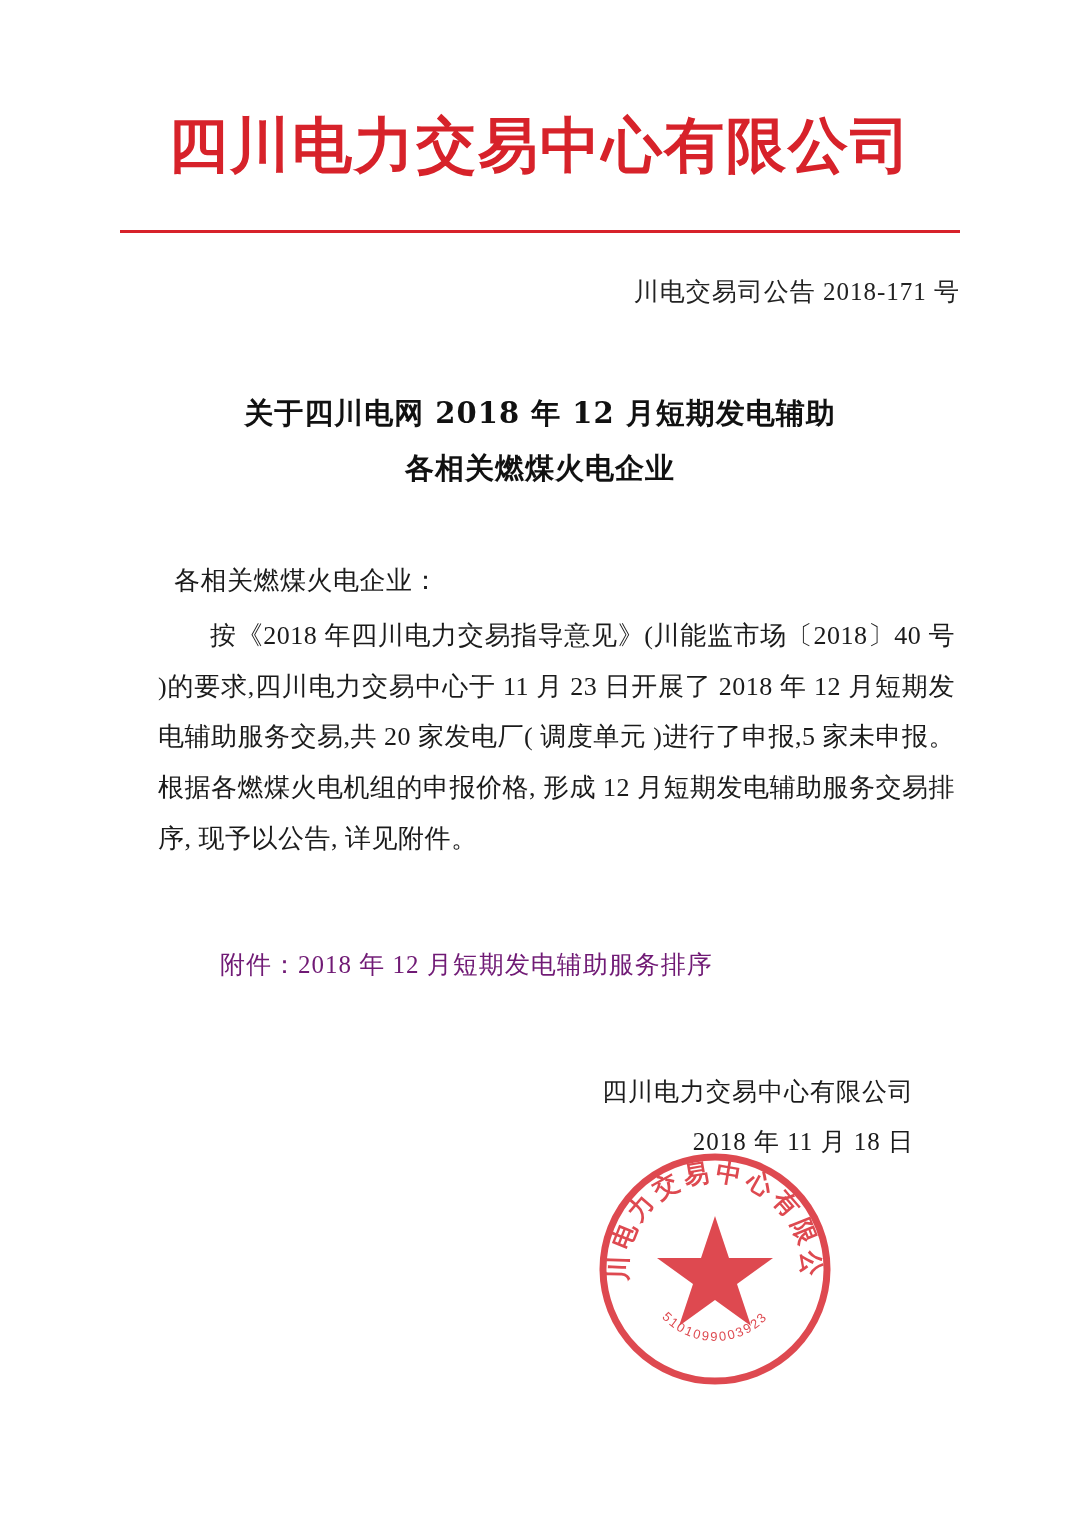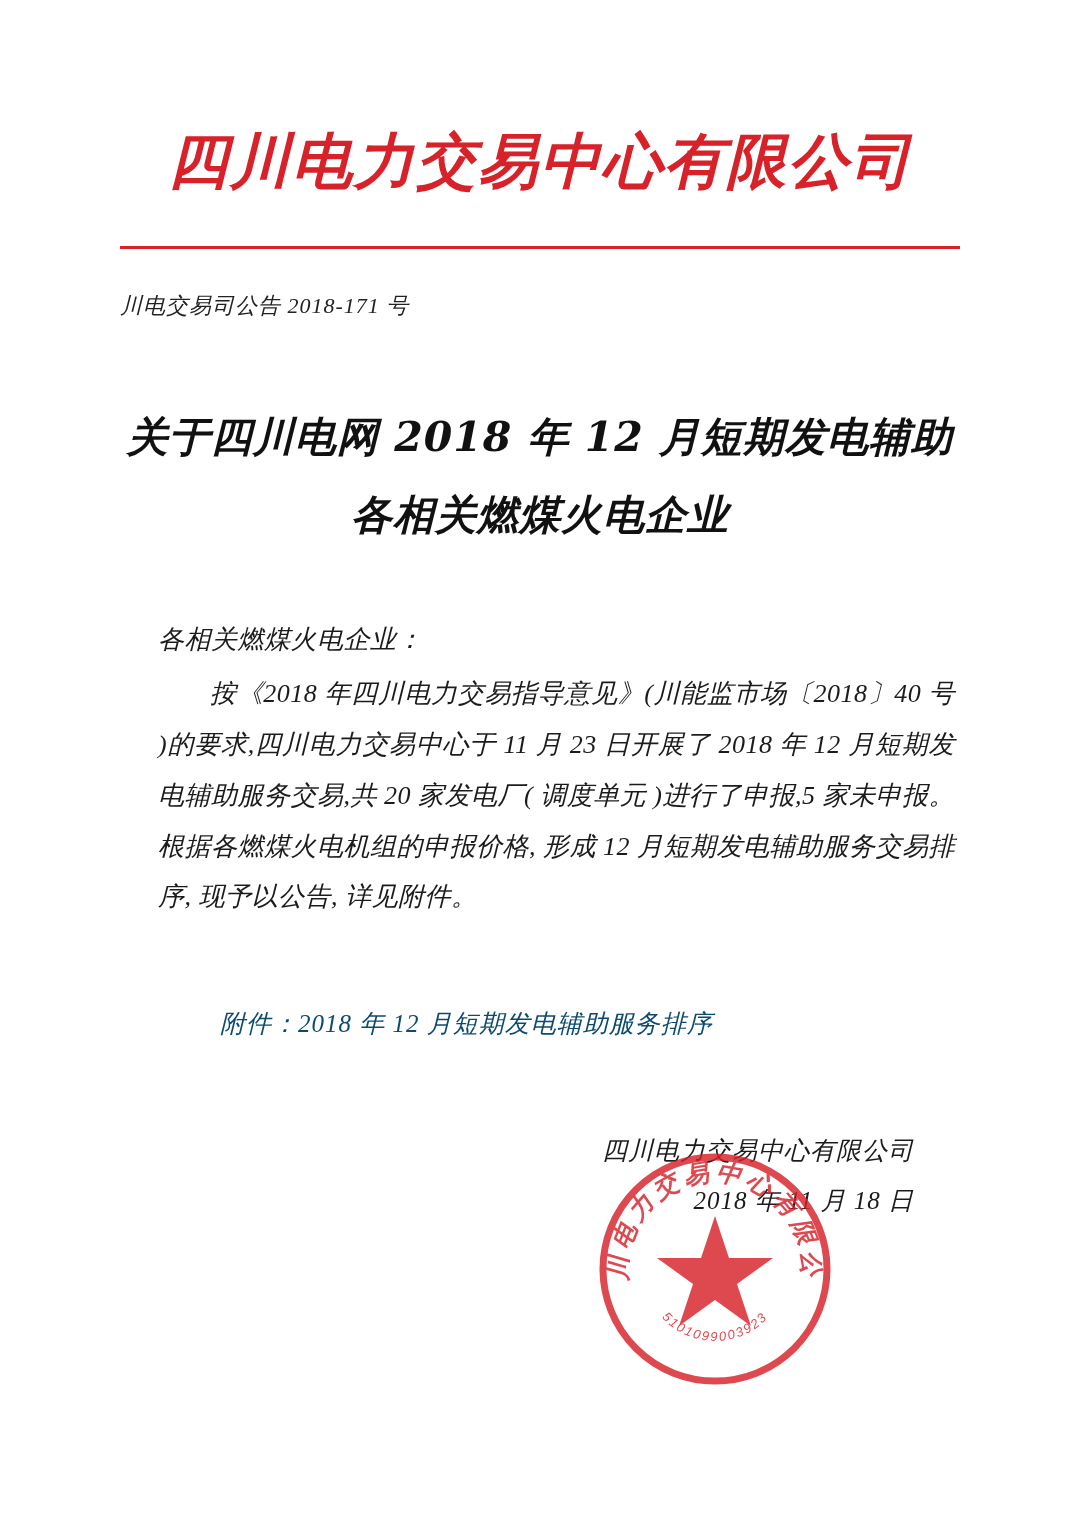--- a/index.html
+++ b/index.html
@@ -11,23 +11,22 @@
     width: 1080px;
     height: 1527px;
     position: relative;
     font-family: "Liberation Serif", "DejaVu Serif", serif;
     color: #1a1a1a;
     overflow: hidden;
   }
   .page {
     position: absolute;
     inset: 0;
-    padding: 16px 120px;
+    padding: 0 120px;
     box-sizing: border-box;
-    font-style: italic;
   }
 
   
   .letterhead {
     margin-top: 112px;
     text-align: center;
   }
   .letterhead-title {
     font-family: "DejaVu Serif", "Liberation Serif", serif;
     font-weight: 700;
@@ -40,68 +39,68 @@
   .letterhead-rule {
     margin-top: 52px;
     height: 3px;
     background: #d7222a;
     width: 100%;
   }
 
   
   .doc-number {
     margin-top: 42px;
-    text-align: left;
-    font-size: 22px;
+    text-align: right;
+    font-size: 25px;
     letter-spacing: 1px;
     color: #222;
   }
 
   
   .doc-title {
     margin-top: 78px;
     text-align: center;
     font-family: "DejaVu Serif", "Liberation Serif", serif;
     font-weight: 700;
-    font-size: 41px;
+    font-size: 29px;
     line-height: 1.9;
     color: #111;
     letter-spacing: 1px;
   }
   .doc-title .line {
     display: block;
   }
 
   
   .body-block {
     margin-top: 60px;
     font-size: 26px;
     line-height: 1.95;
     color: #1b1b1b;
     letter-spacing: 0.5px;
   }
   .salutation {
-    margin-left: 38px;
+    margin-left: 54px;
   }
   .para {
     margin-top: 4px;
     margin-left: 38px;
     margin-right: 5px;
     text-align: justify;
     text-justify: inter-ideograph;
     text-indent: 2em;
   }
 
   
   .attachment {
     margin-top: 84px;
     margin-left: 100px;
     font-size: 25px;
     letter-spacing: 1px;
-    color: #0c4a6e;
+    color: #701a75;
   }
 
   
   .signature {
     margin-top: 86px;
     text-align: right;
     padding-right: 46px;
     font-size: 25px;
     line-height: 2.0;
     letter-spacing: 1px;

